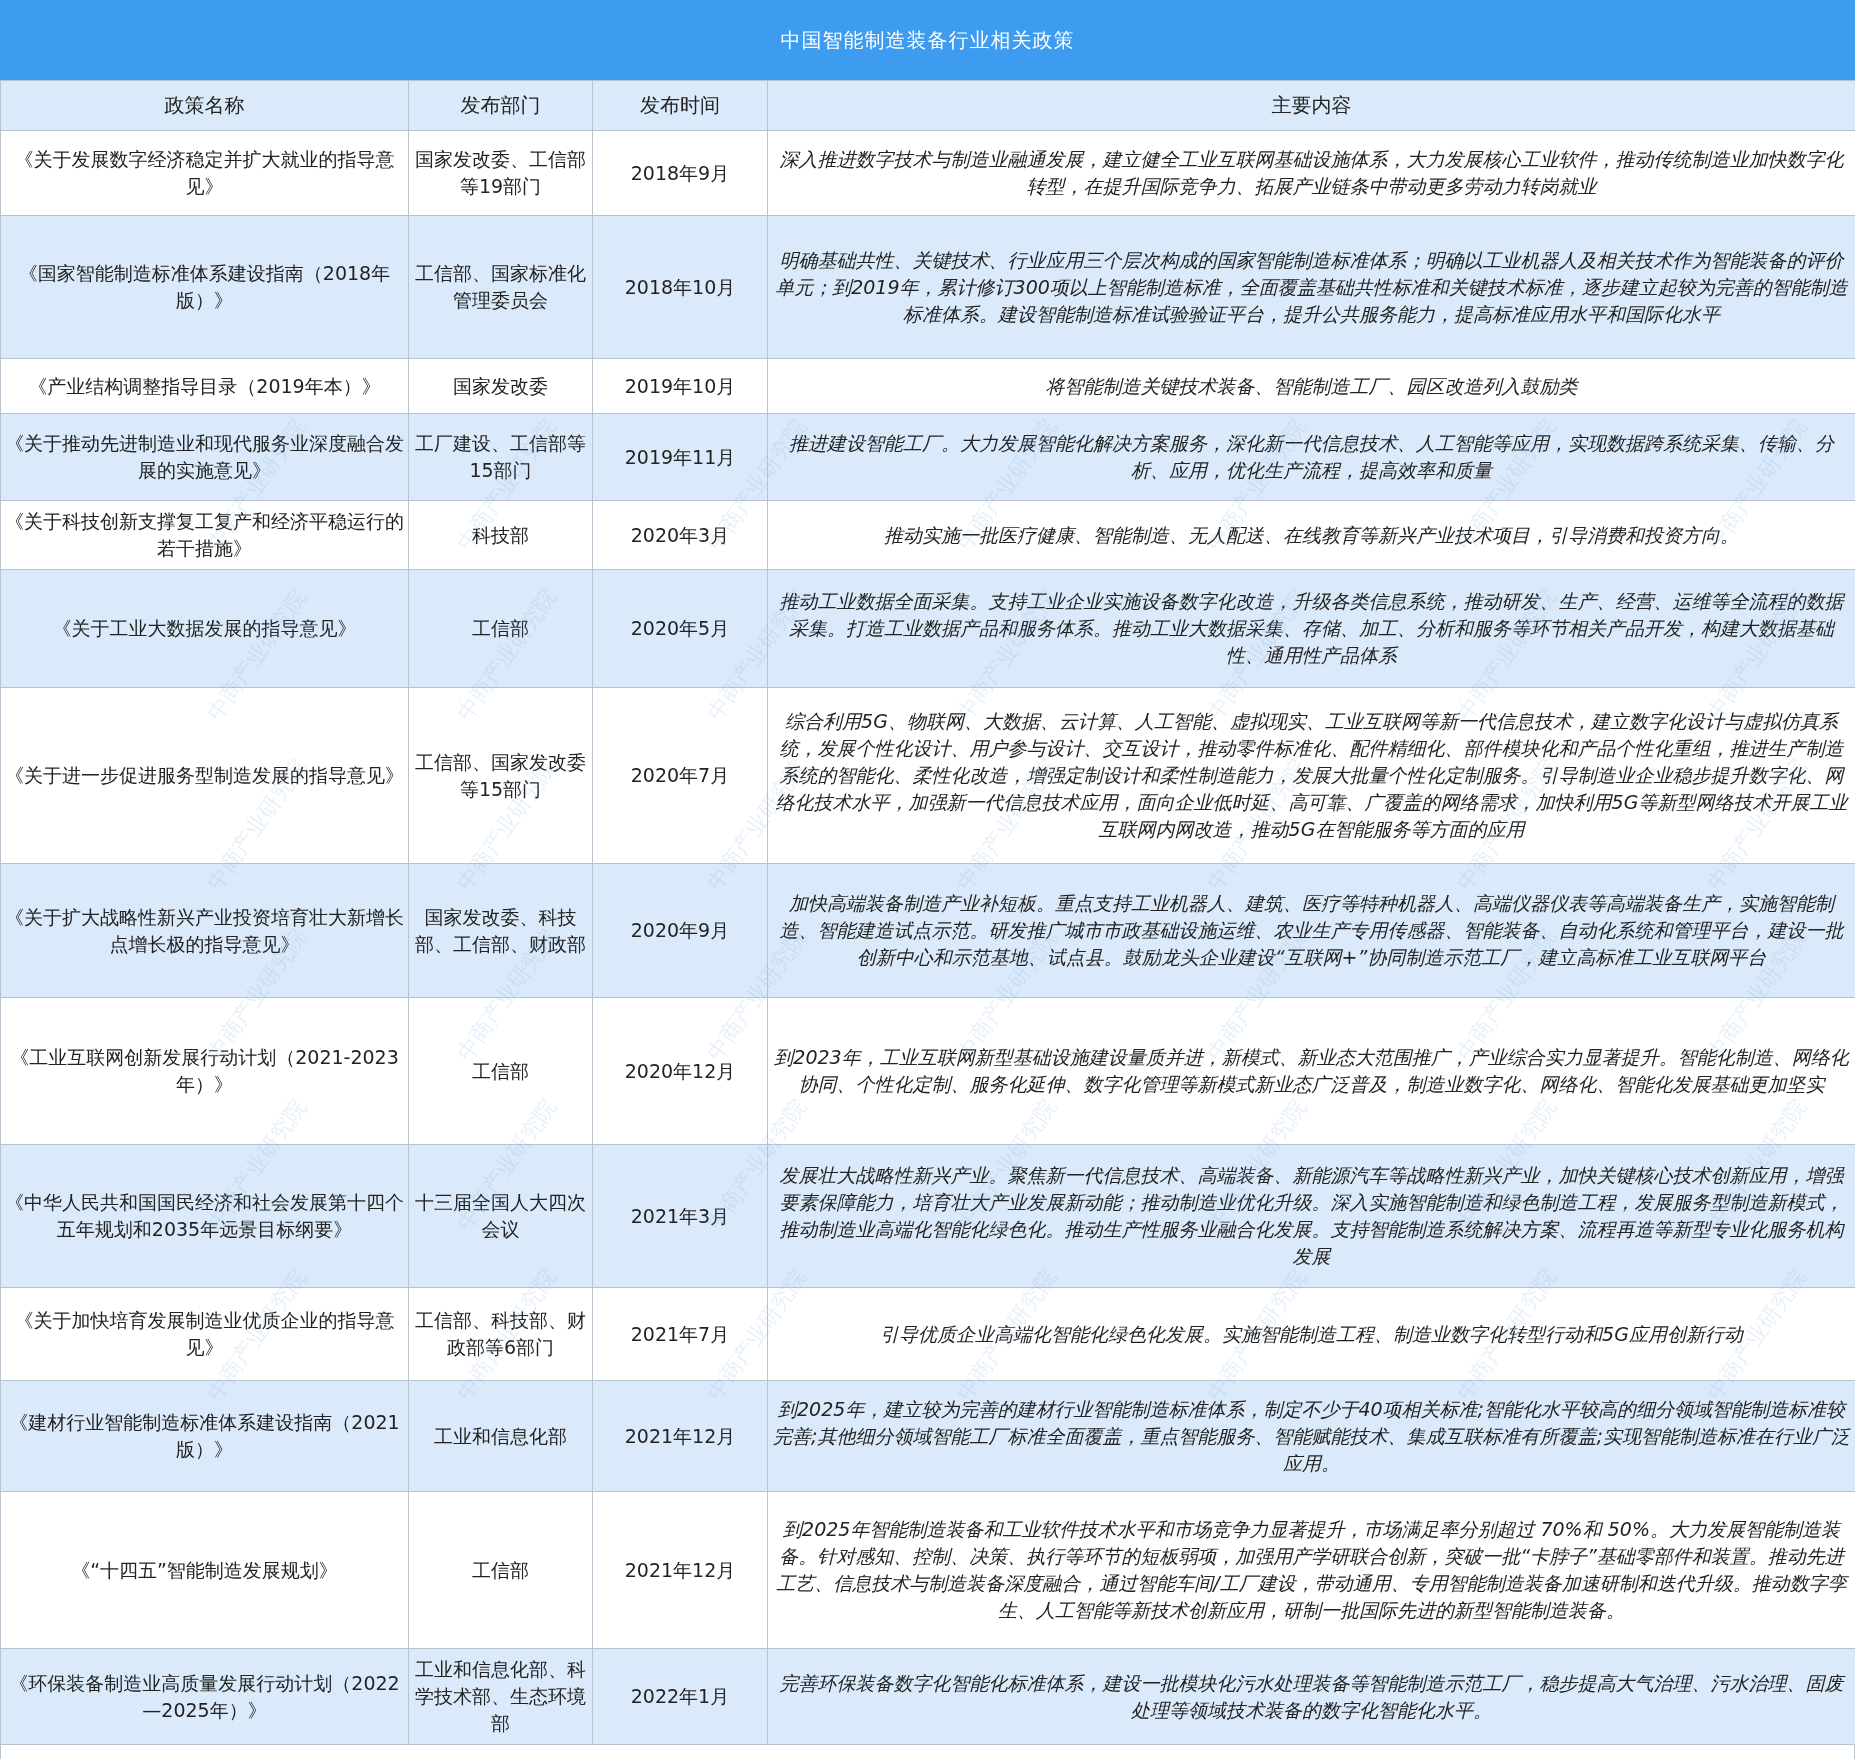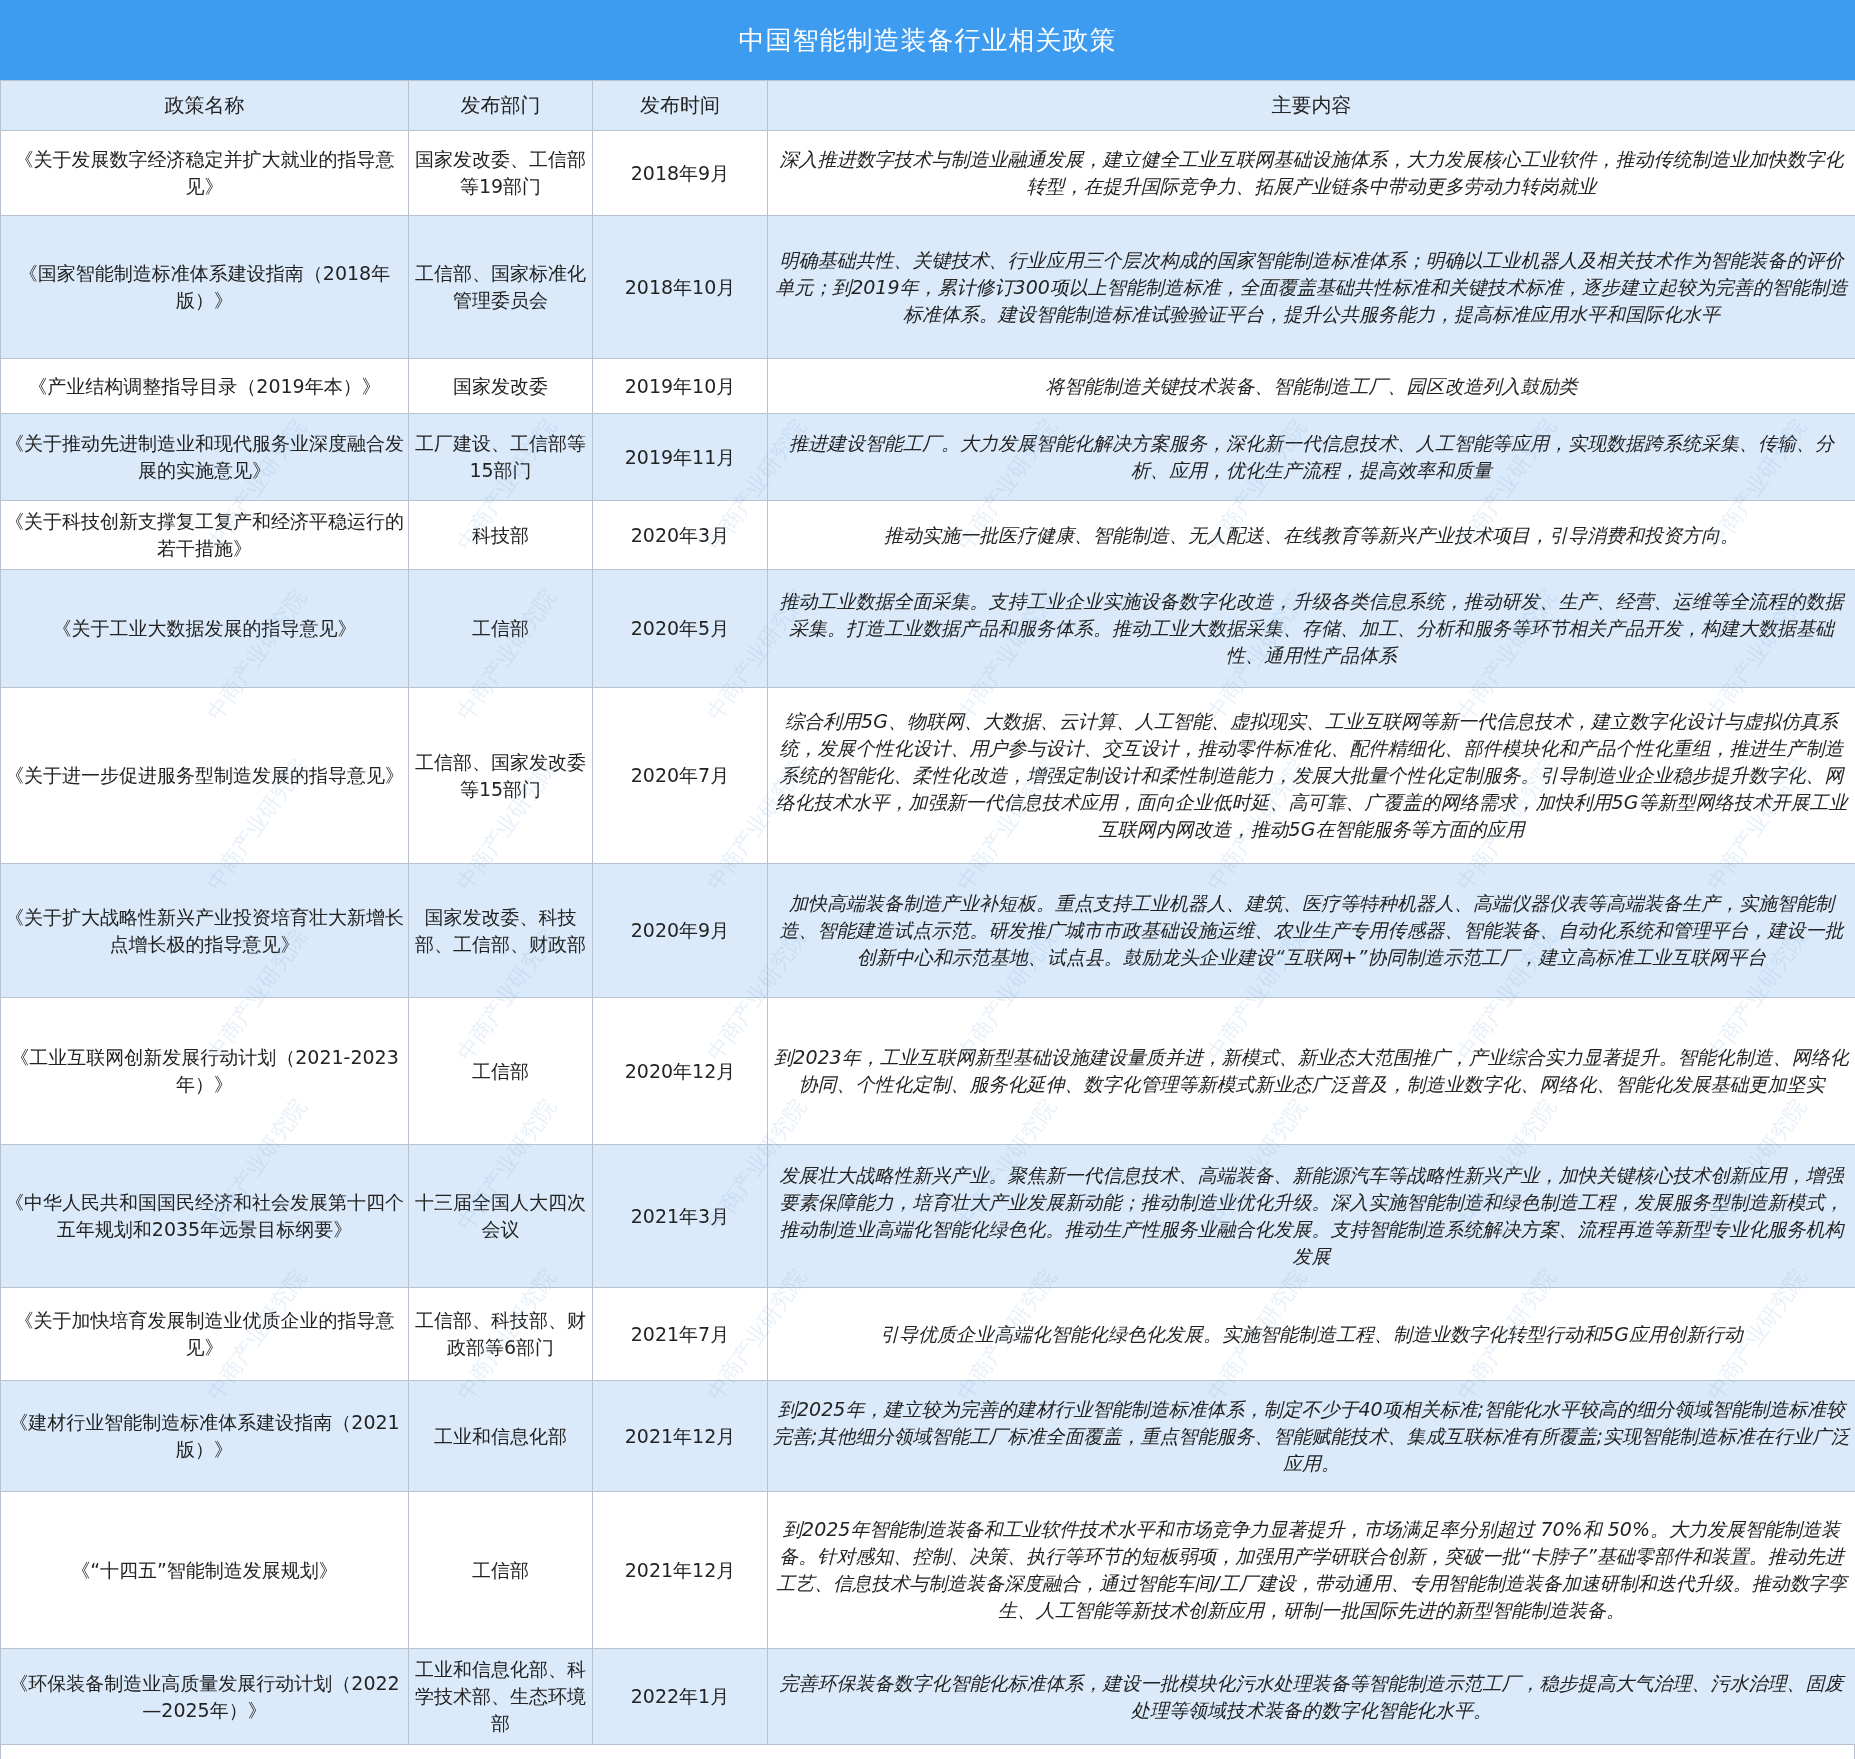--- a/index.html
+++ b/index.html
@@ -1,18 +1,18 @@
 <!DOCTYPE html>
 <html><head>
 <meta charset="utf-8">
 <style>
   * { box-sizing: border-box; margin: 0; padding: 0; }
   body { width: 1855px; height: 1759px; background: #ffffff; font-family: "DejaVu Sans", "Liberation Sans", sans-serif; color: #222; overflow: hidden; }
   .page { position: relative; width: 1855px; height: 1759px; }
-  .title-bar { height: 80px; background: #3d9bf0; color: #ffffff; display: flex; align-items: center; justify-content: center; font-size: 26px; letter-spacing: 1px; }
+  .title-bar { height: 80px; background: #3d9bf0; color: #ffffff; display: flex; align-items: center; justify-content: center; font-size: 20px; letter-spacing: 1px; }
   table { border-collapse: collapse; width: 1855px; table-layout: fixed; }
   col.c1 { width: 408px; } col.c2 { width: 184px; } col.c3 { width: 175px; } col.c4 { width: 1088px; }
   th, td { border: 1px solid #b9c3cf; text-align: center; vertical-align: middle; font-weight: normal; font-size: 19px; line-height: 27px; padding: 7px 4px; }
   th { background: #dbeafa; height: 50px; font-size: 20px; }
   tr.alt td { background: #dbeafa; }
   tr.plain td { background: #ffffff; }
   td.content { padding: 0 4px; font-style: italic; }
   .footer { height: 52px; border: 1px solid #b9c3cf; border-top: none; display: flex; align-items: center; justify-content: flex-end; padding-right: 16px; font-size: 18px; color: #333; }
   .watermark { position: absolute; pointer-events: none; color: rgba(120,170,220,0.18); font-size: 22px; transform: rotate(-55deg); white-space: nowrap; }
 </style>

